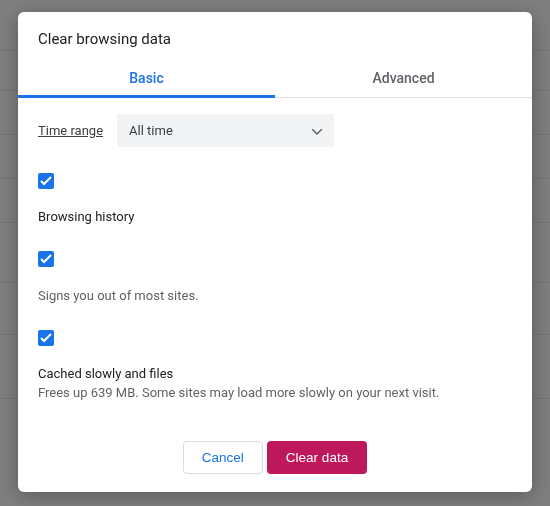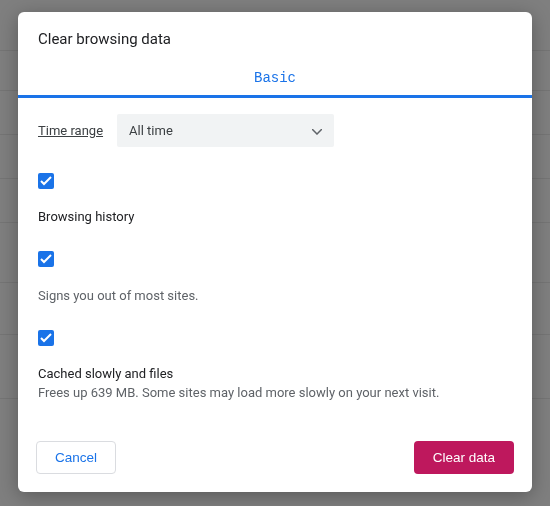--- a/index.html
+++ b/index.html
@@ -42,21 +42,20 @@
     flex-direction: column;
   }
   .dialog-title {
     font-size: 15px;
     color: #202124;
     padding: 18px 20px 12px 20px;
   }
   .tabs {
     display: flex;
     border-bottom: 1px solid #e0e0e0;
-    font-family: Liberation Mono, monospace;
   }
   .tab {
     flex: 1;
     text-align: center;
     padding: 10px 0 11px 0;
     font-size: 14px;
     font-weight: 500;
     color: #5f6368;
     cursor: pointer;
     position: relative;
@@ -119,21 +118,21 @@
     margin-bottom: 3px;
   }
   .opt-desc {
     font-size: 13px;
     color: #5f6368;
     line-height: 1.45;
   }
   .opt-desc a { color: #1a73e8; text-decoration: none; }
   .footer {
     display: flex;
-    justify-content: space-between;
+    justify-content: center;
     gap: 4px;
     padding: 14px 18px 18px 18px;
   }
   .btn {
     font-size: 13.5px;
     font-weight: 500;
     padding: 8px 18px;
     border-radius: 4px;
     cursor: pointer;
     border: 1px solid transparent;
@@ -162,20 +161,21 @@
   <div class="bg-item" style="height:64px"></div>
 </div>
 
 <div class="backdrop"></div>
 
 <div class="dialog">
   <div class="dialog-title">Clear browsing data</div>
 
   <div class="tabs">
     <div class="tab active">Basic</div>
+    <div class="tab">Advanced</div>
   </div>
 
   <div class="body">
     <div class="time-row">
       <span class="time-label">Time range</span>
       <div class="select">
         <span>All time</span>
         <span>
           <svg width="10" height="6" viewBox="0 0 10 6">
               <path d="M0 0 L5 5 L10 0" fill="none" stroke="#5f6368" stroke-width="1.5"></path>

